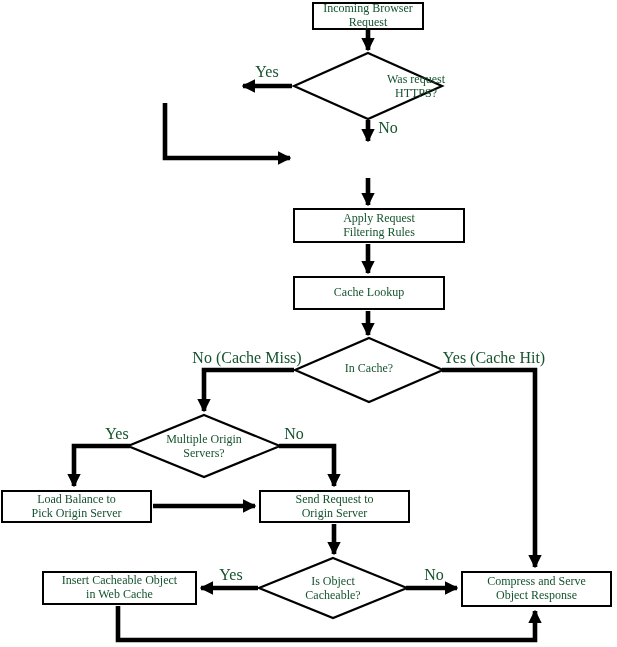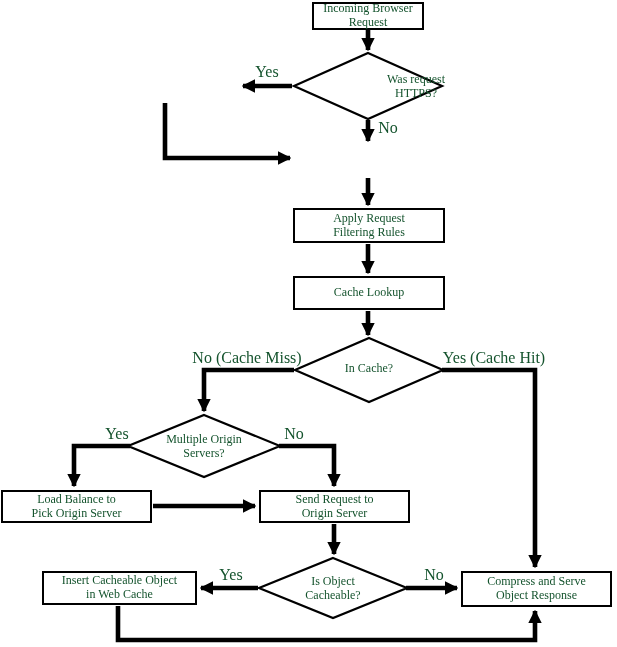--- a/index.html
+++ b/index.html
@@ -98,21 +98,21 @@
     <polygon class="diamond" points="369,338 443,370 369,402 295,370"></polygon>
     <polygon class="diamond" points="204,415 280,446 204,477 128,446"></polygon>
     <polygon class="diamond" points="333,558 407,588 333,618 259,588"></polygon>
   </svg>
 
   <div class="box" style="left:312px; top:2px; width:112px; height:28px;">Incoming Browser
 Request</div>
 
 
 
-  <div class="box" style="left:293px; top:208px; width:152px; height:35px;">Apply Request
+  <div class="box" style="left:293px; top:208px; width:172px; height:35px;">Apply Request
 Filtering Rules</div>
 
   <div class="box" style="left:293px; top:276px; width:152px; height:34px;">Cache Lookup</div>
 
   <div class="box" style="left:1px; top:490px; width:151px; height:33px;">Load Balance to
 Pick Origin Server</div>
 
   <div class="box" style="left:259px; top:490px; width:151px; height:33px;text-align:center;">Send Request to
 Origin Server</div>
 

